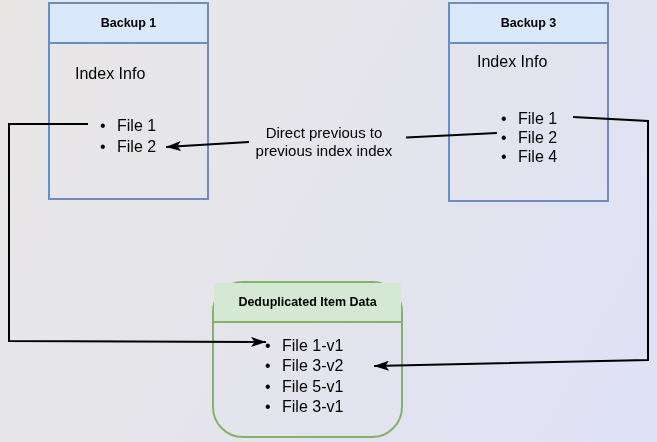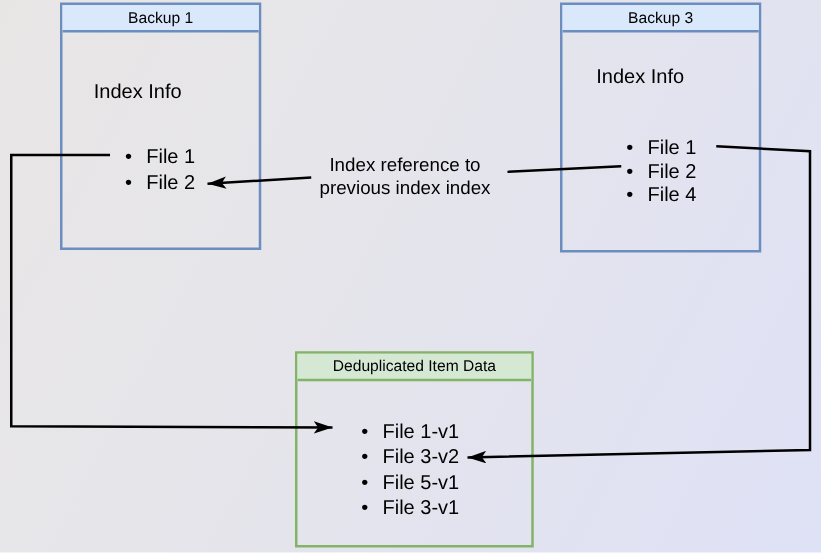--- a/index.html
+++ b/index.html
@@ -15,25 +15,25 @@
   .node {
     position: absolute;
     box-sizing: border-box;
     border: 2px solid;
     background: transparent;
   }
   .node-blue { border-color: #6c8ebf; }
   .node-green { border-color: #82b366; }
   .node-header {
     box-sizing: border-box;
-    height: 22px;
+    height: 40px;
     display: flex;
     align-items: center;
     justify-content: center;
-    font-weight: normal;
+    font-weight: bold;
     font-size: 12.5px;
     border-bottom: 2px solid;
   }
   .node-blue .node-header { background: #dae8fc; border-color: #6c8ebf; }
   .node-green .node-header { background: #d5e8d4; border-color: #82b366; }
   .subtitle {
     position: absolute;
     font-size: 16px;
     white-space: nowrap;
   }
@@ -45,21 +45,21 @@
     white-space: nowrap;
   }
   .filerow .bullet {
     width: 19px;
     padding-left: 2px;
     box-sizing: border-box;
     font-size: 16px;
   }
   #backup1 { left: 48px;  top: 2px;   width: 161px; height: 198px; }
   #backup2 { left: 448px; top: 2px;   width: 161px; height: 200px; }
-  #dedup   { left: 236px; top: 281px; width: 191px; height: 157px; }
+  #dedup   { left: 212px; top: 281px; width: 191px; height: 157px; border-radius: 31px; }
 
   #backup1 .subtitle { left: 25px; top: 61px; }
   #backup1 .filelist { left: 48px; top: 111px; }
   #backup1 .filerow  { height: 21px; }
 
   #backup2 .subtitle { left: 27px; top: 49px; }
   #backup2 .filelist { left: 49px; top: 105px; }
   #backup2 .filerow  { height: 19px; }
 
   #dedup .filelist { left: 49px; top: 53px; }
@@ -149,17 +149,17 @@
         <path d="M 0 0 L 15 5 L 0 10 L 3.5 5 Z" fill="#000000"></path>
       </marker>
     </defs>
     <path class="edge" d="M 88 124 L 9 124 L 9 341 L 266 342" marker-end="url(#arrowhead)"></path>
     <path class="edge" d="M 573 117 L 648 121 L 648 360 L 374 366" marker-end="url(#arrowhead)"></path>
     <path class="edge" d="M 497 133 L 406 137.5"></path>
     <path class="edge" d="M 249 142 L 166 147" marker-end="url(#arrowhead)"></path>
   </svg>
 
   <div class="edge-label">
-    <span>Index reference to</span>
+    <span>Direct previous to</span>
     <span>previous index index</span>
   </div>
 
 </div>
 
 </body></html>

